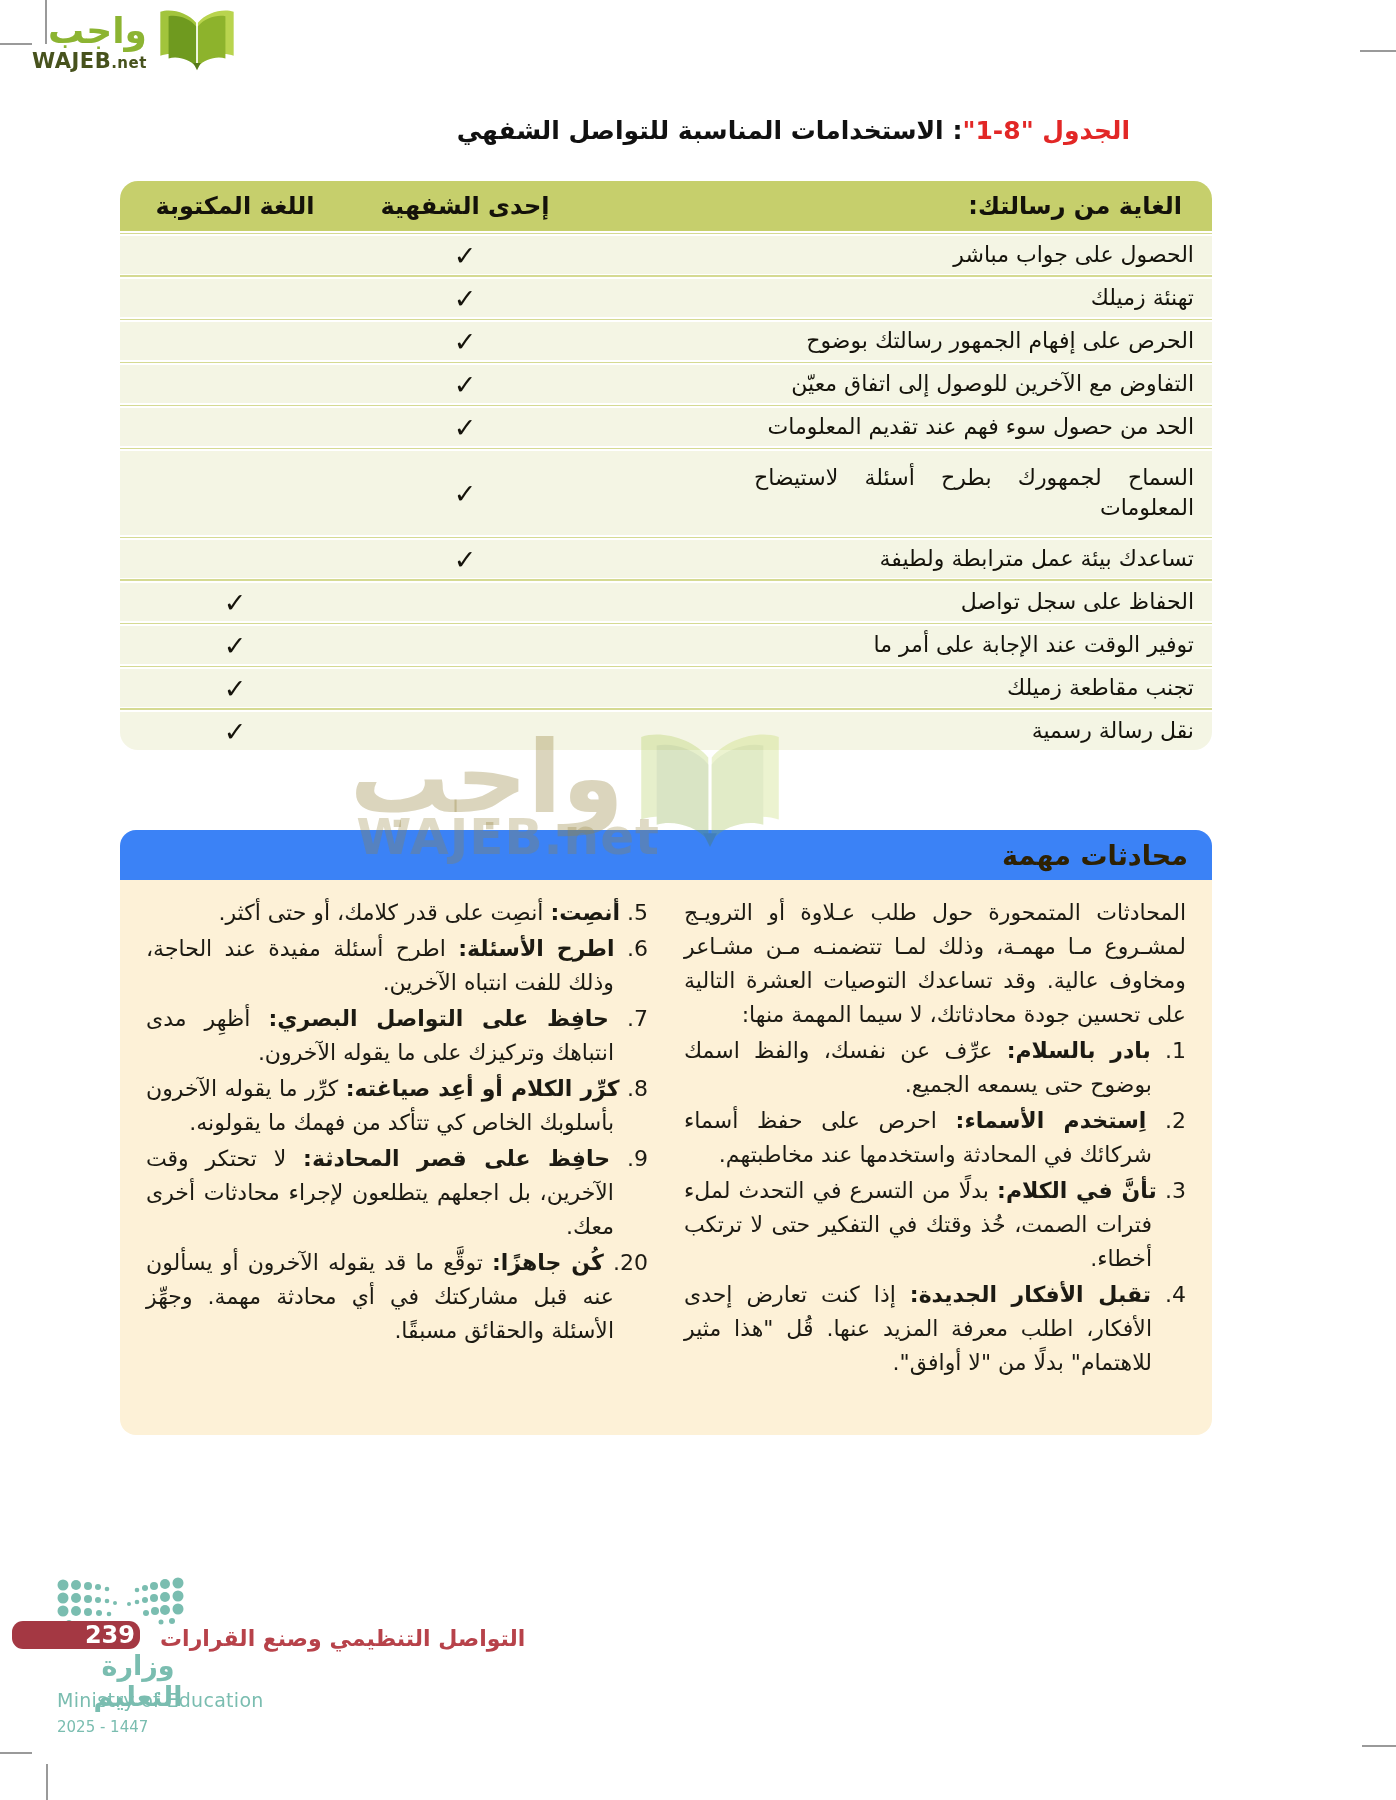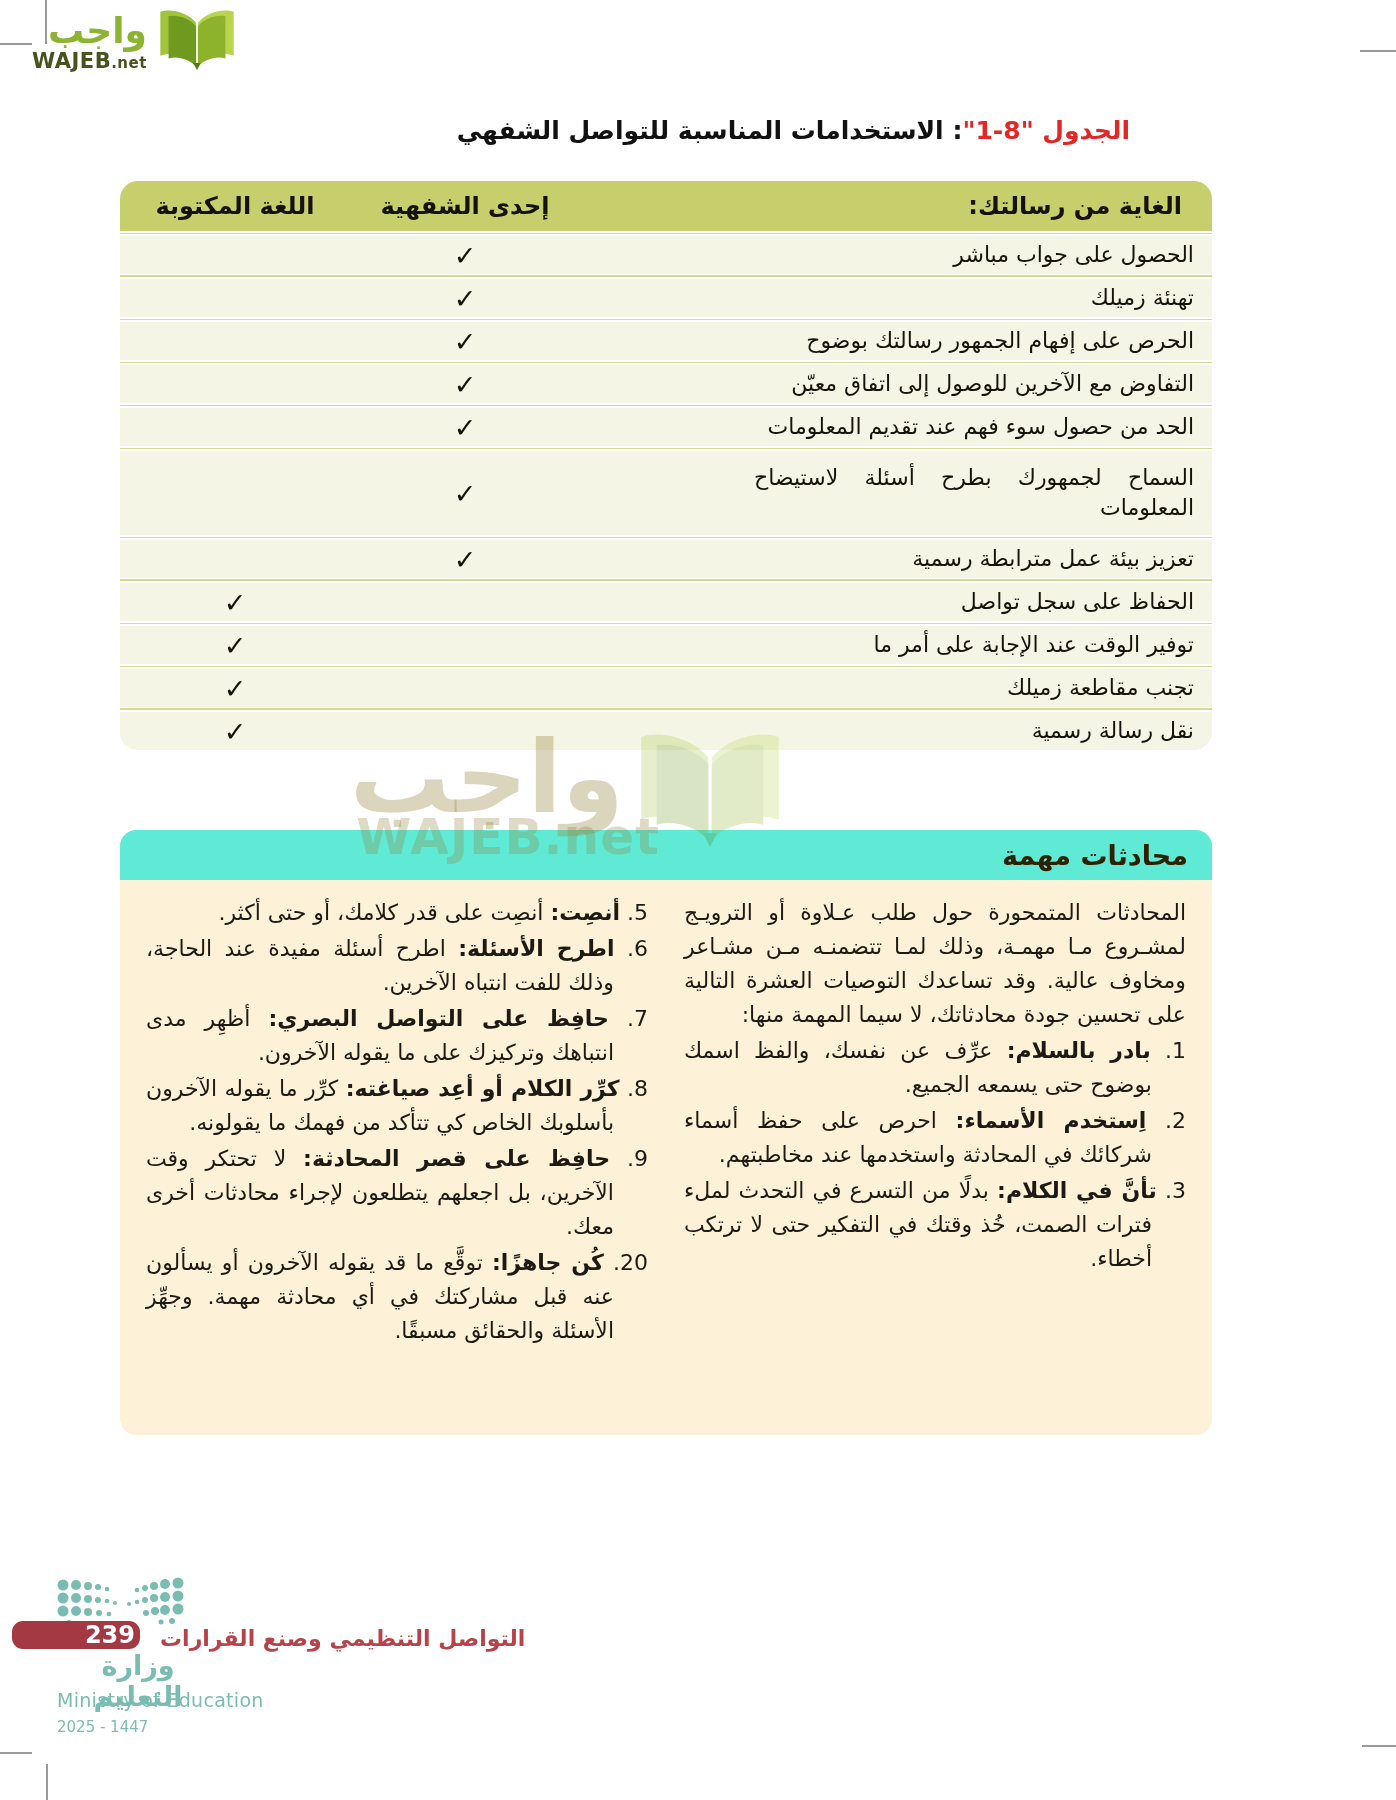--- a/index.html
+++ b/index.html
@@ -39,21 +39,21 @@
              #d5da92 1.5px,#d5da92 3.2px,#ffffff 3.2px,#ffffff 5px);}
   .t-row{display:grid;grid-template-columns:1fr 230px 230px;background:#f4f5e4;min-height:38px;
          align-items:center;font-size:22px;}
   .t-row .purpose{padding-right:18px;line-height:30px;}
   .t-row.tall{min-height:84px;}
   .t-row.tall .purpose{max-width:440px;text-align:justify;}
   .check{text-align:center;font-size:27px;font-weight:bold;line-height:1;}
 
   
   .advice-box{position:absolute;top:830px;left:120px;width:1092px;direction:rtl;}
-  .box-header{height:50px;background:#5eead4;border-radius:16px 16px 0 0;display:flex;align-items:center;}
+  .box-header{height:50px;background:#3b82f6;border-radius:16px 16px 0 0;display:flex;align-items:center;}
   .box-title{font-size:27px;font-weight:bold;color:#2e2103;padding-right:24px;}
   .box-body{background:#fdf1d7;border-radius:0 0 16px 16px;padding:16px 26px 30px;
             display:flex;gap:36px;min-height:555px;box-sizing:border-box;}
   .box-col{width:50%;font-size:22px;line-height:34px;color:#1c1a12;text-align:justify;}
   .adv-intro{margin:0 0 2px;}
   .adv-item{margin:0 0 2px;padding-right:34px;text-indent:-34px;}
 
   
   .watermark{position:absolute;top:692px;left:415px;width:385px;height:300px;pointer-events:none;z-index:5;}
   .wm-book{position:absolute;right:4px;top:0;width:172px;height:200px;opacity:.26;}
@@ -194,21 +194,21 @@
     <div class="t-divider"></div>
 
     <div class="t-row tall">
       <div class="purpose">السماح لجمهورك بطرح أسئلة لاستيضاح المعلومات</div>
       <div class="check">✓</div>
       <div class="check"></div>
     </div>
     <div class="t-divider"></div>
 
     <div class="t-row">
-      <div class="purpose">تعزيز بيئة عمل مترابطة رسمية</div>
+      <div class="purpose">تساعدك بيئة عمل مترابطة ولطيفة</div>
       <div class="check">✓</div>
       <div class="check"></div>
     </div>
     <div class="t-divider"></div>
 
     <div class="t-row">
       <div class="purpose">الحفاظ على سجل تواصل</div>
       <div class="check"></div>
       <div class="check">✓</div>
     </div>
@@ -238,20 +238,21 @@
   <div class="advice-box">
     <div class="box-header">
       <div class="box-title">محادثات مهمة</div>
     </div>
     <div class="box-body">
       <div class="box-col">
         <p class="adv-intro">المحادثات المتمحورة حول طلب عـلاوة أو الترويـج لمشـروع مـا مهمـة، وذلك لمـا تتضمنـه مـن مشـاعر ومخاوف عالية. وقد تساعدك التوصيات العشرة التالية على تحسين جودة محادثاتك، لا سيما المهمة منها:</p>
         <p class="adv-item"><span>1.</span> <b>بادر بالسلام:</b> <span>عرِّف عن نفسك، والفظ اسمك بوضوح حتى يسمعه الجميع.</span></p>
         <p class="adv-item"><span>2.</span> <b>اِستخدم الأسماء:</b> <span>احرص على حفظ أسماء شركائك في المحادثة واستخدمها عند مخاطبتهم.</span></p>
         <p class="adv-item"><span>3.</span> <b>تأنَّ في الكلام:</b> <span>بدلًا من التسرع في التحدث لملء فترات الصمت، خُذ وقتك في التفكير حتى لا ترتكب أخطاء.</span></p>
+        <p class="adv-item"><span>4.</span> <b>تقبل الأفكار الجديدة:</b> <span>إذا كنت تعارض إحدى الأفكار، اطلب معرفة المزيد عنها. قُل "هذا مثير للاهتمام" بدلًا من "لا أوافق".</span></p>
       </div>
       <div class="box-col">
         <p class="adv-item"><span>5.</span> <b>أنصِت:</b> <span>أنصِت على قدر كلامك، أو حتى أكثر.</span></p>
         <p class="adv-item"><span>6.</span> <b>اطرح الأسئلة:</b> <span>اطرح أسئلة مفيدة عند الحاجة، وذلك للفت انتباه الآخرين.</span></p>
         <p class="adv-item"><span>7.</span> <b>حافِظ على التواصل البصري:</b> <span>أظهِر مدى انتباهك وتركيزك على ما يقوله الآخرون.</span></p>
         <p class="adv-item"><span>8.</span> <b>كرِّر الكلام أو أعِد صياغته:</b> <span>كرِّر ما يقوله الآخرون بأسلوبك الخاص كي تتأكد من فهمك ما يقولونه.</span></p>
         <p class="adv-item"><span>9.</span> <b>حافِظ على قصر المحادثة:</b> <span>لا تحتكر وقت الآخرين، بل اجعلهم يتطلعون لإجراء محادثات أخرى معك.</span></p>
         <p class="adv-item"><span>20.</span> <b>كُن جاهزًا:</b> <span>توقَّع ما قد يقوله الآخرون أو يسألون عنه قبل مشاركتك في أي محادثة مهمة. وجهِّز الأسئلة والحقائق مسبقًا.</span></p>
       </div>
     </div>

